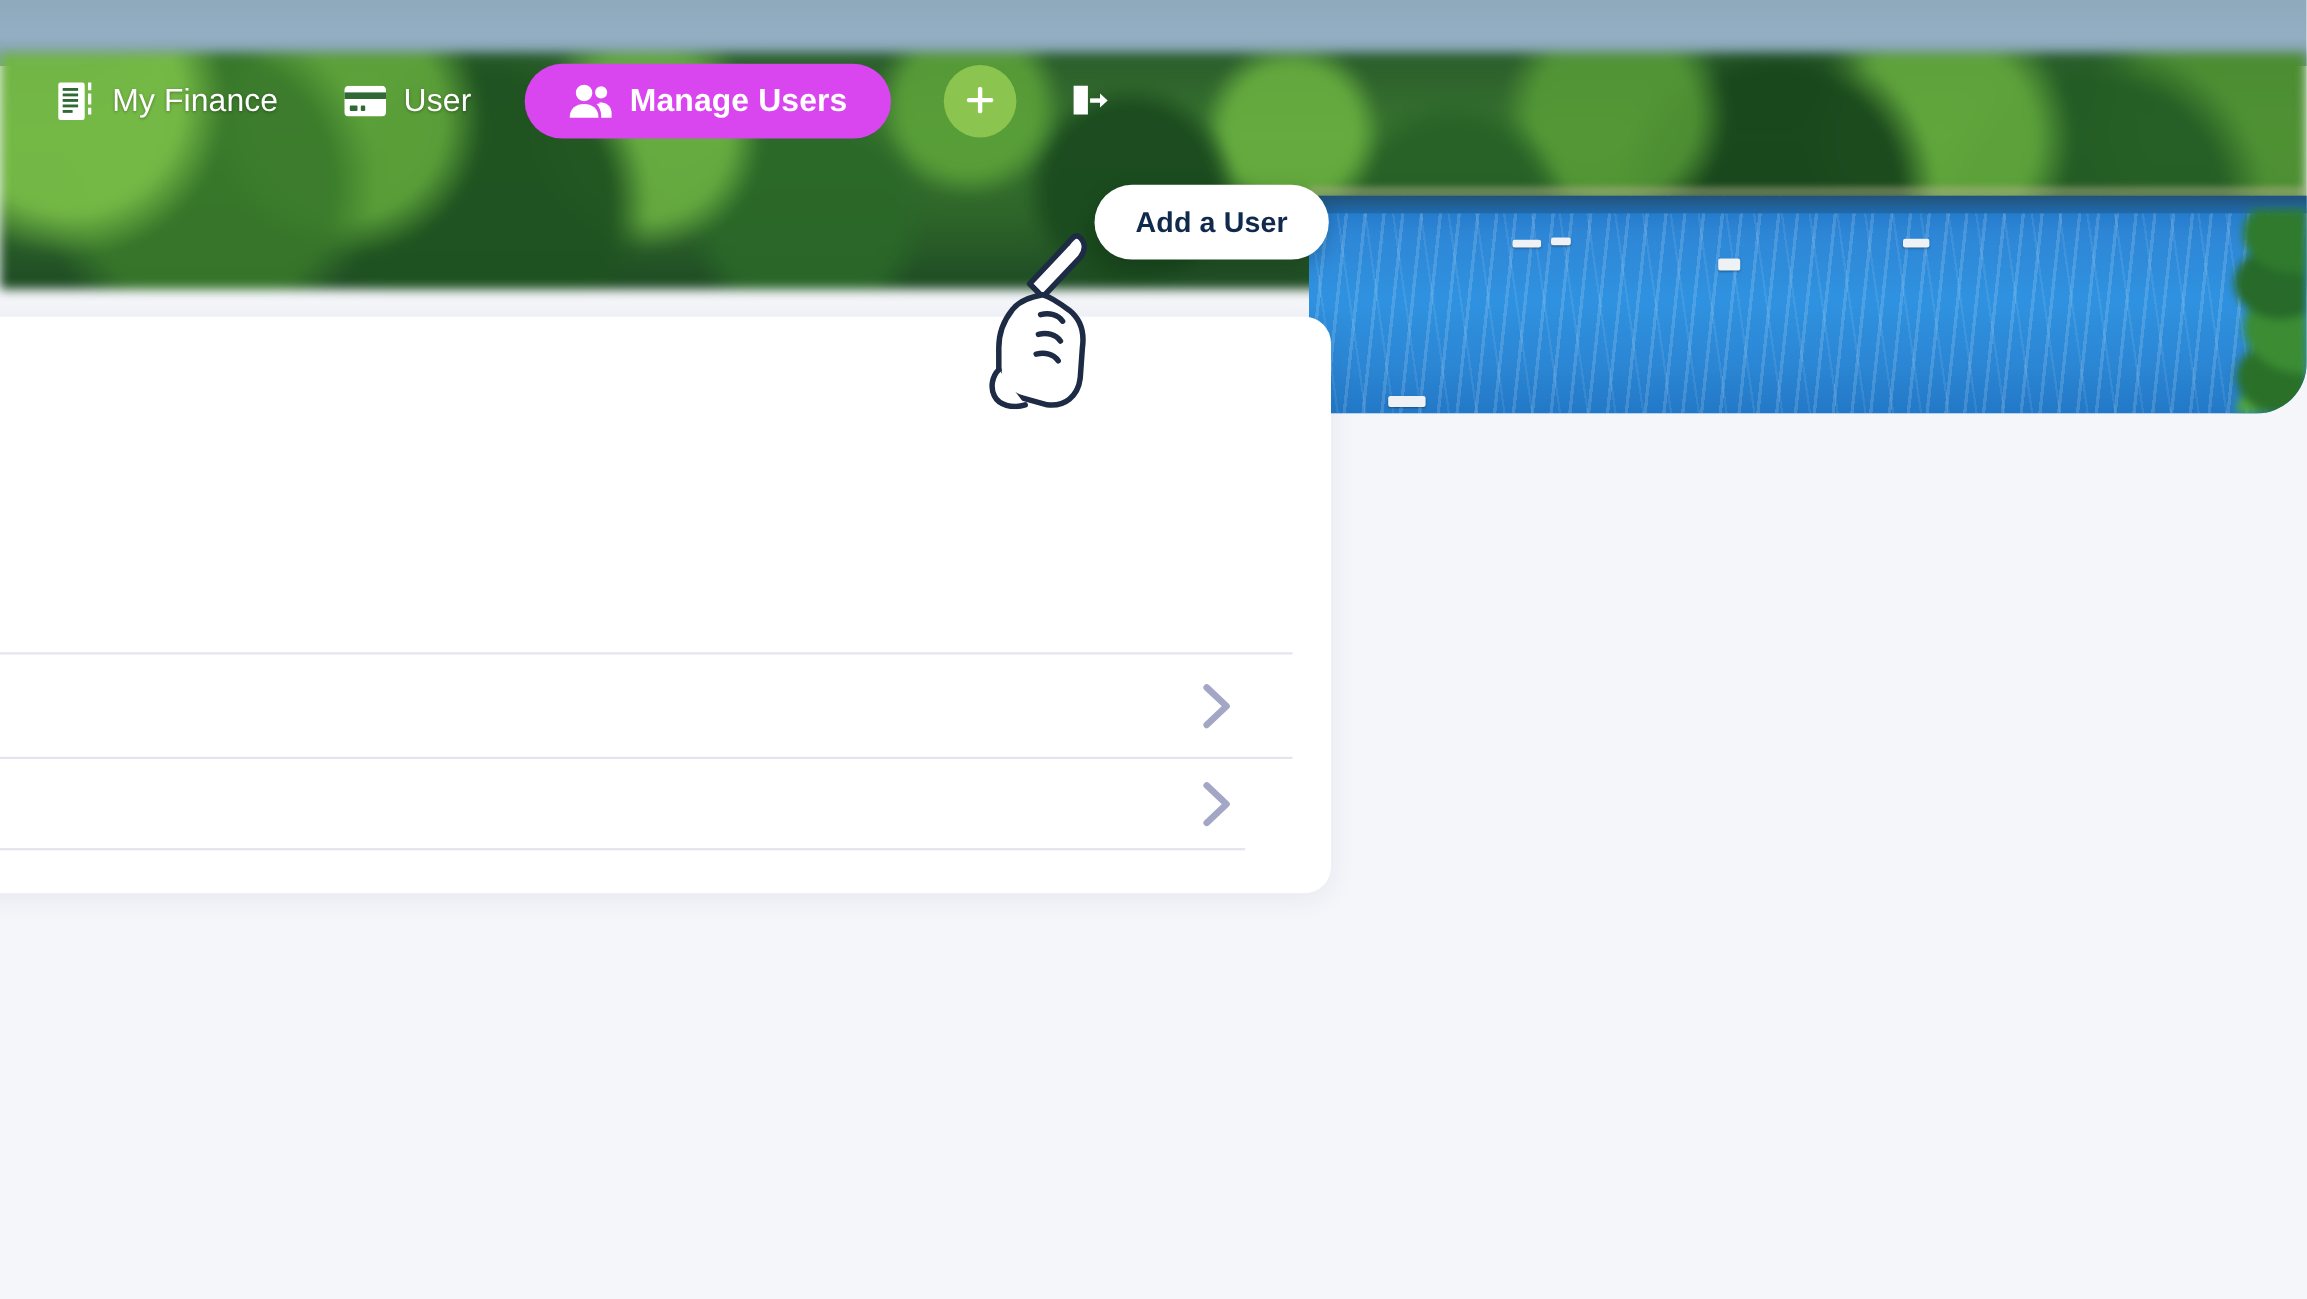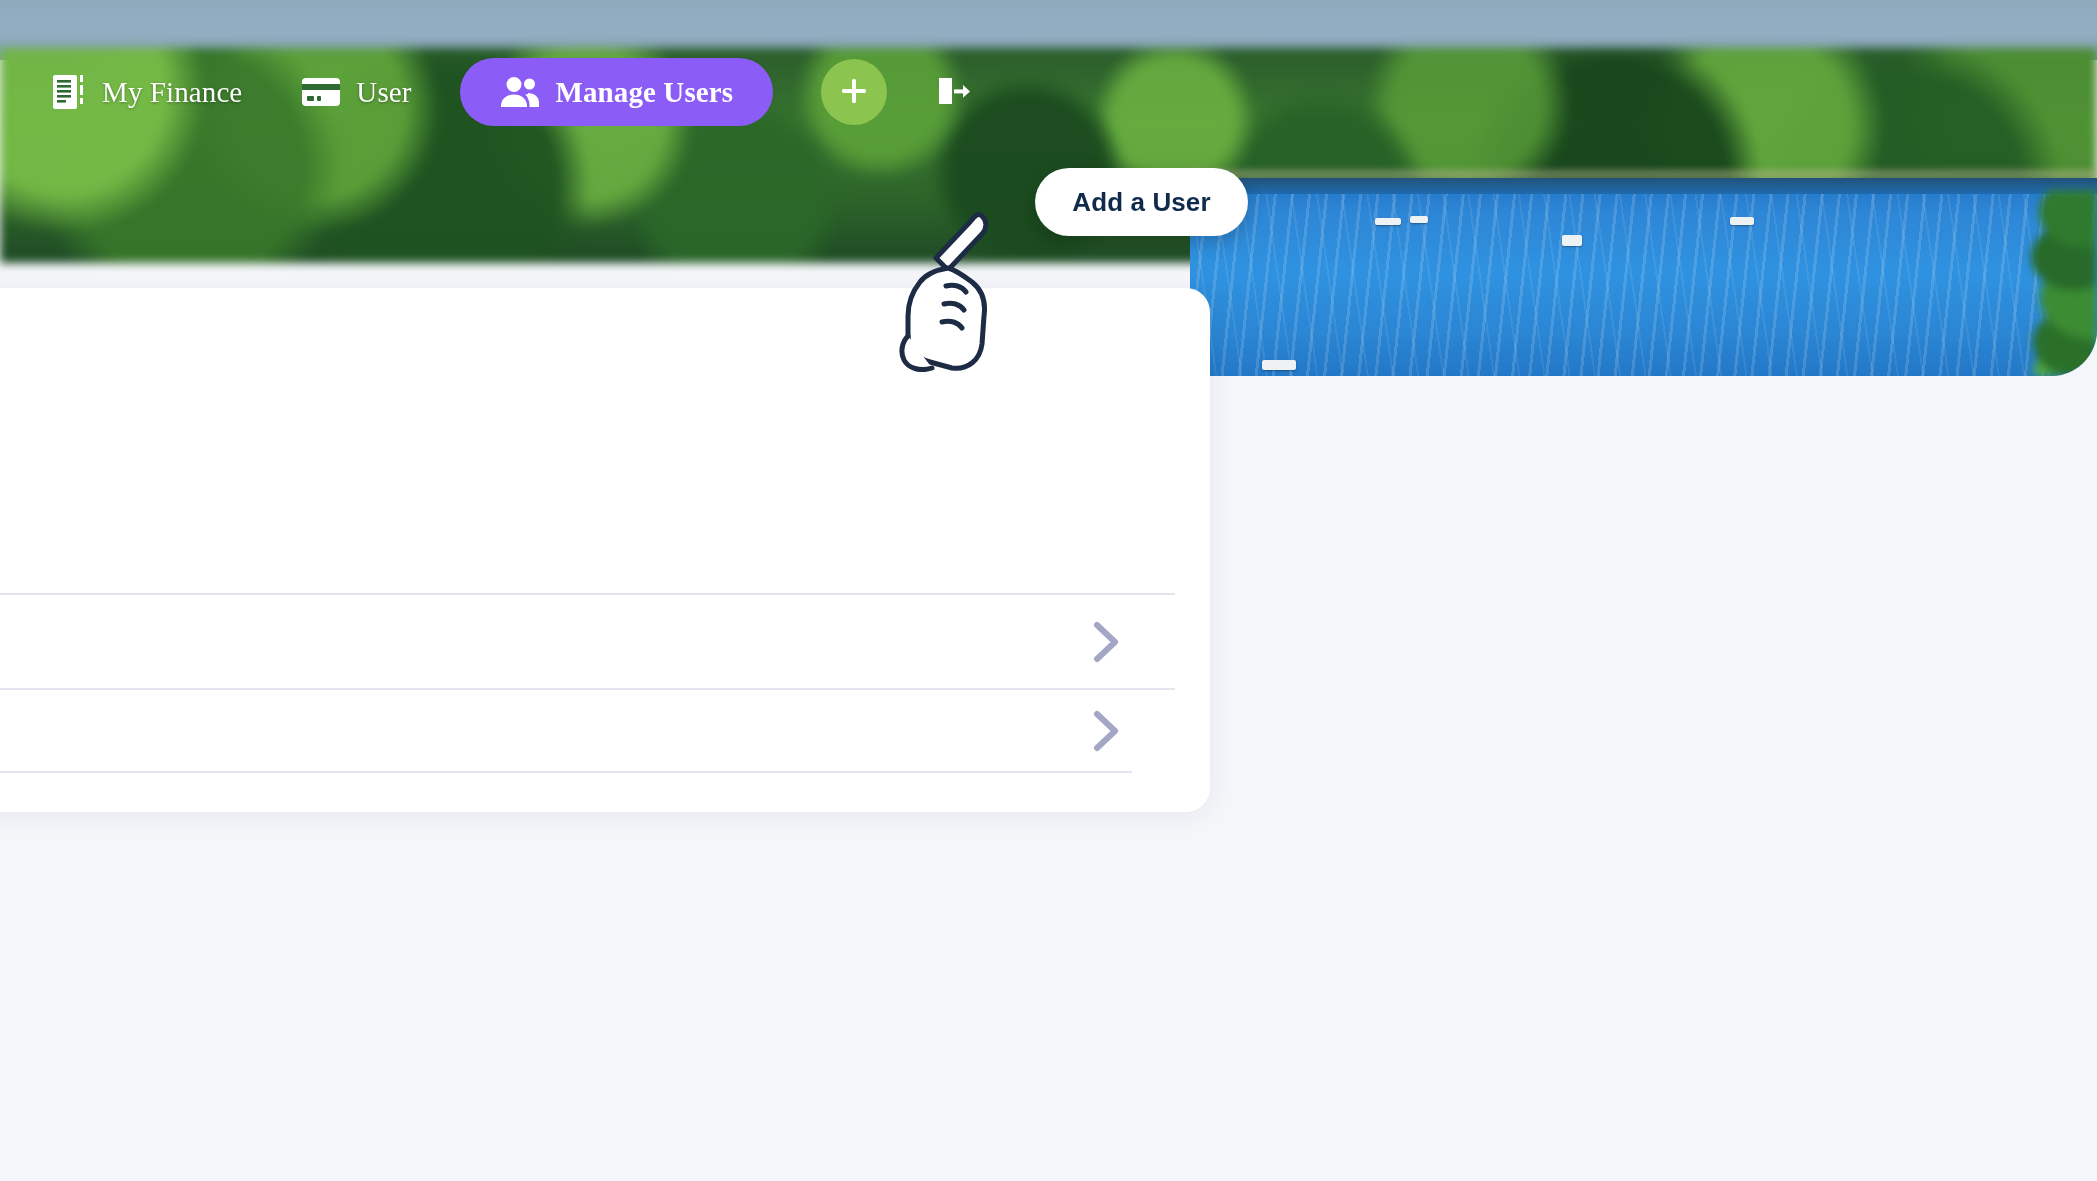--- a/index.html
+++ b/index.html
@@ -136,38 +136,37 @@
   .navbar {
     position: absolute;
     left: 0;
     top: 58px;
     height: 68px;
     display: flex;
     align-items: center;
     z-index: 30;
     padding-left: 22px;
     gap: 0;
-    font-family: Liberation Serif, serif;
   }
   .nav-item {
     display: flex;
     align-items: center;
     gap: 16px;
     height: 68px;
     padding: 0 30px;
     color: #ffffff;
     font-size: 29px;
     font-weight: 400;
     letter-spacing: .1px;
     cursor: pointer;
     white-space: nowrap;
     text-shadow: 0 1px 3px rgba(0,0,0,.35);
   }
   .nav-item.active {
-    background: #8b5cf6;
+    background: #d946ef;
     border-radius: 34px;
     font-weight: 700;
     text-shadow: none;
     padding: 0 40px;
     margin: 0 18px;
     align-items: center;
   }
   .nav-icon { display: inline-flex; align-items: center; justify-content: center; }
 
   .add-btn {
@@ -190,21 +189,21 @@
     justify-content: center;
     cursor: pointer;
     background: none;
     border: none;
     padding: 0;
   }
 
   
   .tooltip {
     position: absolute;
-    left: 1035px;
+    left: 995px;
     top: 168px;
     width: 213px;
     height: 68px;
     background: #ffffff;
     border-radius: 34px;
     display: flex;
     align-items: center;
     justify-content: center;
     color: #102a4c;
     font-size: 26px;

